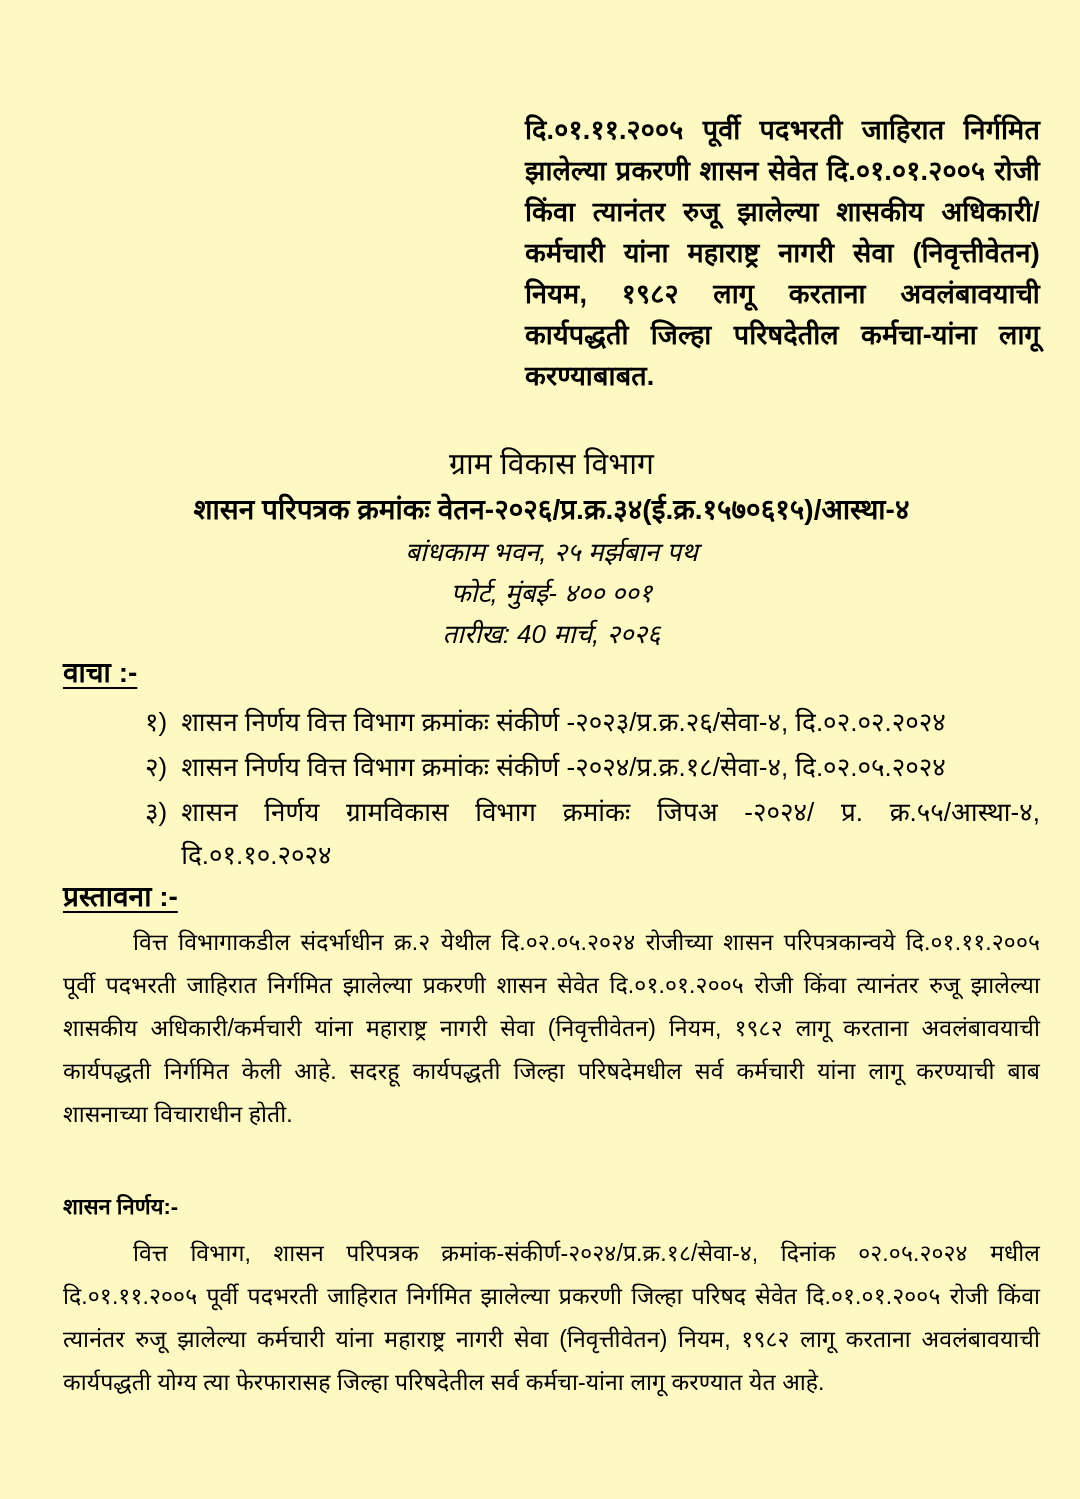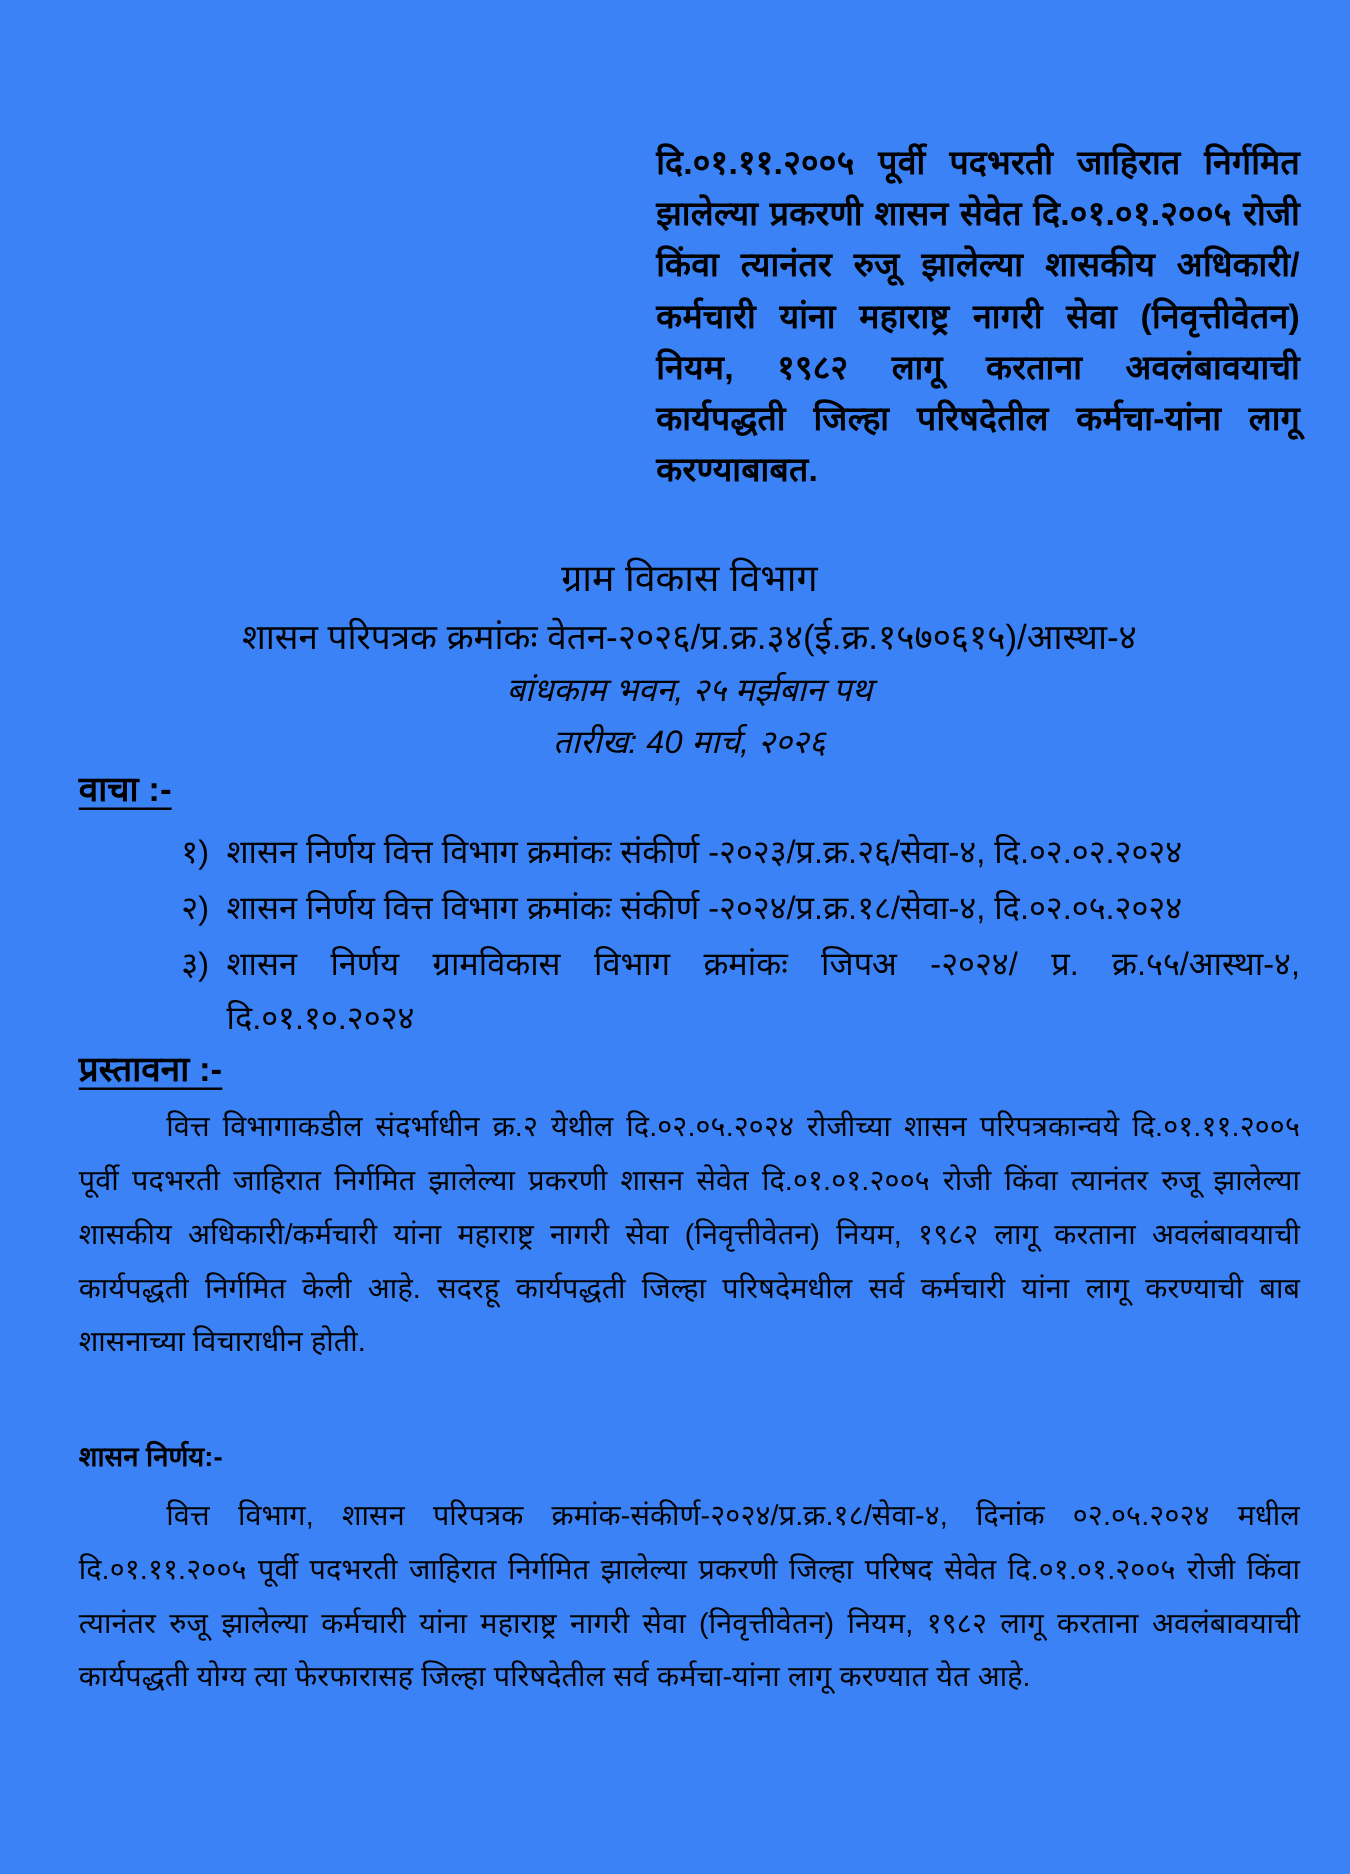--- a/index.html
+++ b/index.html
@@ -4,21 +4,21 @@
 <style>
   html, body {
     margin: 0;
     padding: 0;
     background: #ffffff;
   }
   .page {
     position: relative;
     width: 1080px;
     height: 1499px;
-    background: #3b82f6;
+    background: #fef9c3;
     color: #000000;
     font-family: "Liberation Sans", "DejaVu Sans", sans-serif;
     box-sizing: border-box;
     padding: 110px 40px 0 63px;
     overflow: hidden;
   }
   
   .subject {
     width: 515px;
     margin-left: auto;
@@ -37,21 +37,21 @@
     font-weight: 700;
     font-size: 31px;
     line-height: 46px;
   }
   .dept-title {
     font-weight: 400;
     font-size: 30px;
     line-height: 46px;
   }
   .circ-number {
-    font-weight: 400;
+    font-weight: 700;
     font-size: 28px;
     line-height: 45px;
   }
   .addr-line {
     font-weight: 400;
     font-size: 26px;
     line-height: 41px;
     font-style: italic;
   }
   
@@ -104,20 +104,21 @@
 <body>
 
 <div class="page">
 
   <div class="subject">दि.०१.११.२००५ पूर्वी पदभरती जाहिरात निर्गमित झालेल्या प्रकरणी शासन सेवेत दि.०१.०१.२००५ रोजी किंवा त्यानंतर रुजू झालेल्या शासकीय अधिकारी/कर्मचारी यांना महाराष्ट्र नागरी सेवा (निवृत्तीवेतन) नियम, १९८२ लागू करताना अवलंबावयाची कार्यपद्धती जिल्हा परिषदेतील कर्मचा-यांना लागू करण्याबाबत.</div>
 
   <div class="letterhead">
     <div class="dept-title">ग्राम विकास विभाग</div>
     <div class="circ-number">शासन परिपत्रक क्रमांकः वेतन-२०२६/प्र.क्र.३४(ई.क्र.१५७०६१५)/आस्था-४</div>
     <div class="addr-line">बांधकाम भवन, २५ मर्झबान पथ</div>
+    <div class="addr-line">फोर्ट, मुंबई- ४०० ००१</div>
     <div class="addr-line">तारीख: 40 मार्च, २०२६</div>
   </div>
 
   <div class="sec-heading underlined">
     <span class="u">वाचा :-</span>
   </div>
 
   <ol class="read-list">
     <li class="read-item">
       <span class="num">१)</span>

